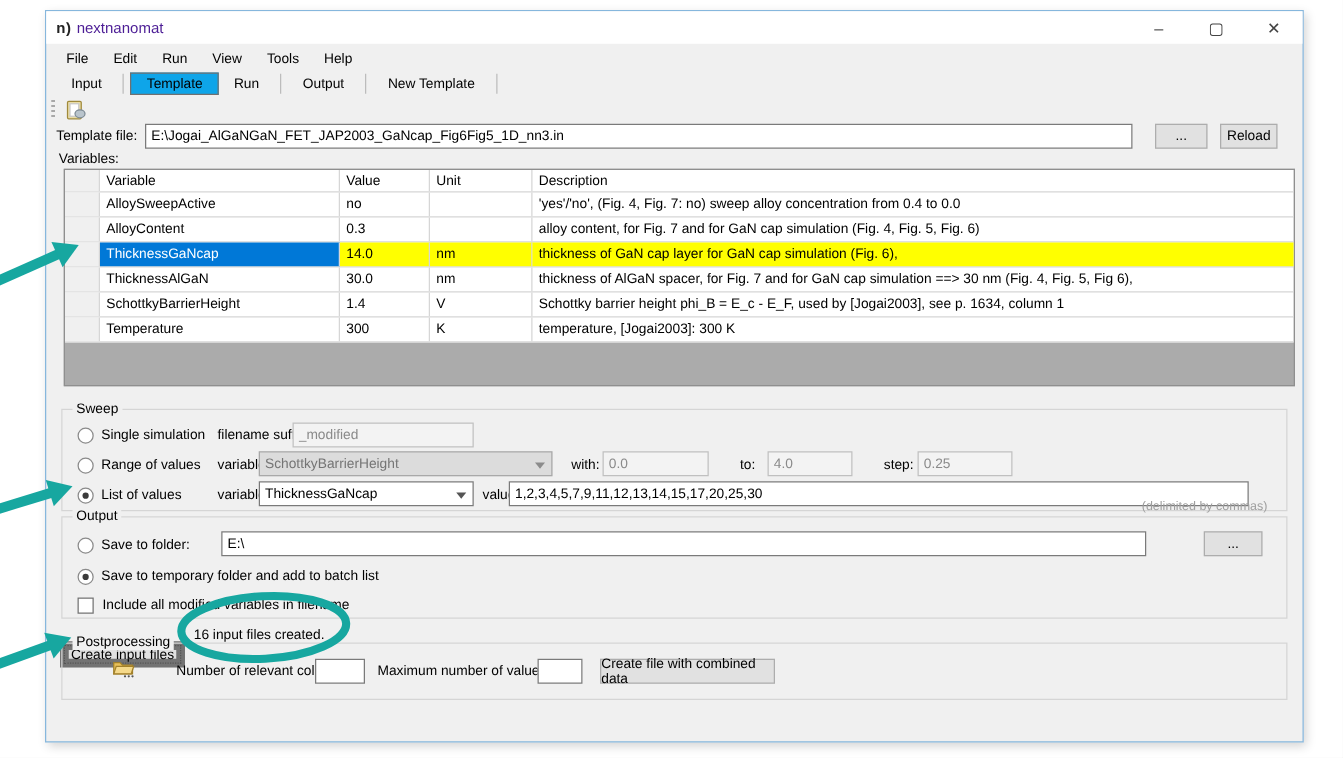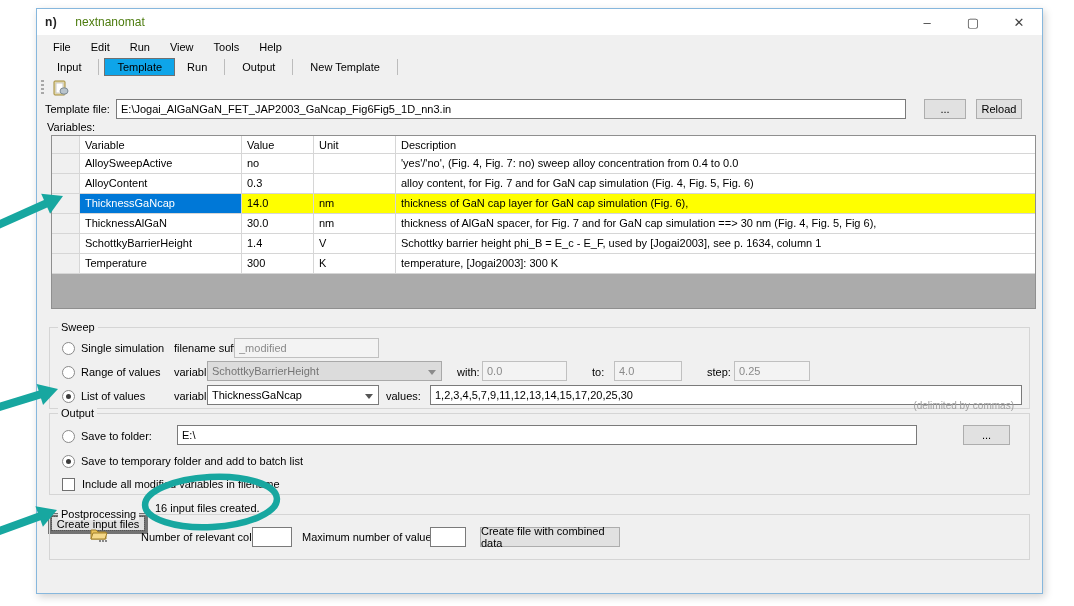--- a/index.html
+++ b/index.html
@@ -3,60 +3,60 @@
 <meta charset="utf-8">
 <style>
   * { box-sizing: border-box; margin: 0; padding: 0; }
   html,body { width:1074px; height:606px; background:#ffffff; overflow:hidden;
     font-family:"Liberation Sans", sans-serif; font-size:11px; color:#000; }
   .window { position:absolute; left:36px; top:8px; width:1007px; height:586px;
     background:#f0f0f0; border:1px solid #86b7dd; box-shadow:2px 3px 8px rgba(0,0,0,.18); }
   .titlebar { position:absolute; left:0; top:0; right:0; height:26px; background:#ffffff;
     display:flex; align-items:center; }
   .applogo { margin-left:8px; font-weight:bold; font-size:12px; color:#222; letter-spacing:0.5px; }
-  .apptitle { margin-left:18px; font-size:12px; color:#4d7c0f; flex:1; }
+  .apptitle { margin-left:4px; font-size:12px; color:#4c1d95; flex:1; }
   .wctl { width:46px; height:100%; display:flex; align-items:center; justify-content:center;
     font-size:13px; color:#444; }
   .menubar { position:absolute; left:0; top:28px; height:20px; display:flex; align-items:center; padding-left:6px; }
   .menubar .mi { padding:3px 10px; }
   .tabstrip { position:absolute; left:0; top:48px; height:20px; display:flex; align-items:center; padding-left:8px; }
   .tab { padding:2px 12px; }
   .tab.active { border:1px solid #707070; background:#0ea5e9; }
   .vsep { width:1px; height:16px; background:#bcbcbc; margin:0 5px; }
   .toolbar { position:absolute; left:0; top:68px; height:22px; display:flex; align-items:center; }
   .grip { width:3px; height:16px; margin-left:4px; margin-right:8px;
     background:repeating-linear-gradient(#a8a8a8 0 2px, transparent 2px 4px); }
   .lbl { white-space:nowrap; }
   .tbox { background:#fff; border:1px solid #7a7a7a; height:20px; padding:6px 4px;
     font-family:"Liberation Sans",sans-serif; font-size:11px; color:#000; }
   .tbox.dis { background:#f3f3f3; border-color:#c0c0c0; color:#8a8a8a; }
   .btn { background:#e1e1e1; border:1px solid #adadad; height:20px; display:flex;
     align-items:center; justify-content:center; font-size:11px; }
-  .btn.focus { border:4px solid #737373; outline:1px dotted #555; outline-offset:-4px;margin-top:16px; }
+  .btn.focus { border:7px solid #737373; outline:1px dotted #555; outline-offset:-4px;margin-top:16px; }
   .combo { border:1px solid #7a7a7a; background:#fff; height:20px; display:flex;
     align-items:center; padding-left:4px; position:relative; }
   .combo.dis { background:#dcdcdc; border-color:#a9a9a9; color:#757575; }
   .combo .chev { position:absolute; right:5px; top:8px; width:0; height:0;
     border-left:4px solid transparent; border-right:4px solid transparent; border-top:5px solid #555; }
   .combo.dis .chev { border-top-color:#8b8b8b; }
   .radio { width:13px; height:13px; border:1px solid #8a8a8a; border-radius:50%; background:#fff; position:relative; flex:none; }
   .radio.sel::after { content:""; position:absolute; left:3px; top:3px; width:5px; height:5px;
     border-radius:50%; background:#3b3b3b; }
   .chk { width:13px; height:13px; border:1px solid #707070; background:#fff; flex:none; }
   .groupbox { position:absolute; border:1px solid #d5d5d5; }
   .gblabel { position:absolute; top:-7px; left:8px; background:#f0f0f0; padding:0 3px; }
   .row { position:absolute; display:flex; align-items:center; }
   
   .vtable { position:absolute; left:14px; top:126px; width:985px; height:174px;
     background:#ababab; border:1px solid #8f8f8f; overflow:hidden; }
   .trow { display:flex; height:20px; background:#fff; border-bottom:1px solid #d6d6d6; }
   .trow.head { height:18px; font-size:11px; }
   .tc { padding:3px 4px 0 5px; border-right:1px solid #d6d6d6; white-space:nowrap; overflow:hidden; }
   .tc.sel { width:28px; background:#f0f0f0; flex:none; }
-  .tc.c1 { width:162px; flex:none; }
+  .tc.c1 { width:192px; flex:none; }
   .tc.c2 { width:72px; flex:none; }
   .tc.c3 { width:82px; flex:none; }
   .tc.c4 { flex:1; border-right:none; }
   .trow.hl .tc { background:#ffff00; }
   .trow.hl .tc.sel { background:#f0f0f0; }
   .trow.hl .tc.c1 { background:#0078d7; color:#fff; }
   .hint { color:#9f9f9f; font-size:10px; }
   .status { font-size:11px; }
   .overlay { position:absolute; left:0; top:0; width:1074px; height:606px; pointer-events:none; z-index:50; }
 </style>
@@ -191,21 +191,21 @@
     <div class="row" style="left:12px;top:58px;height:20px;">
       <span class="radio sel"></span>
       <span class="lbl" style="margin-left:6px;">List of values</span>
     </div>
     <span class="lbl" style="position:absolute;left:124px;top:62px;">variable:</span>
     <div class="combo" style="position:absolute;left:157px;top:57px;width:172px;">
       <span>ThicknessGaNcap</span>
       <span class="chev"></span>
     </div>
     <span class="lbl" style="position:absolute;left:336px;top:62px;">values:</span>
-    <input class="tbox" style="position: absolute; left: 380px; top: 57px; width: 592px;" value="1,2,3,4,5,7,9,11,12,13,14,15,17,20,25,30">
+    <input class="tbox" style="position: absolute; left: 357px; top: 57px; width: 592px;" value="1,2,3,4,5,7,9,11,12,13,14,15,17,20,25,30">
     <span class="hint" style="position:absolute;left:842px;top:72px;width:122px;text-align:right;">(delimited by commas)</span>
   </div>
 
   <div class="groupbox" style="left:12px;top:404px;width:981px;height:82px;">
     <span class="gblabel">Output</span>
 
     <div class="row" style="left:12px;top:12px;height:20px;">
       <span class="radio"></span>
       <span class="lbl" style="margin-left:6px;">Save to folder:</span>
     </div>

